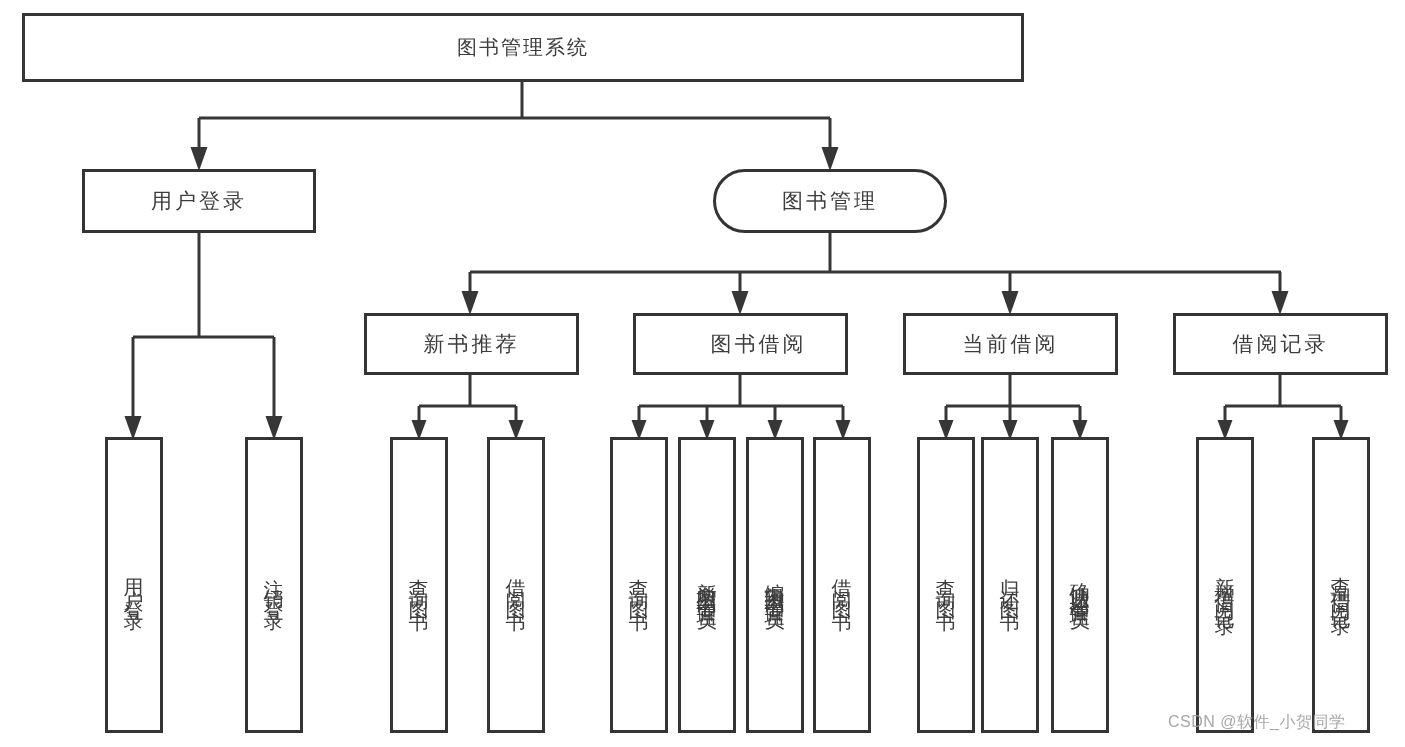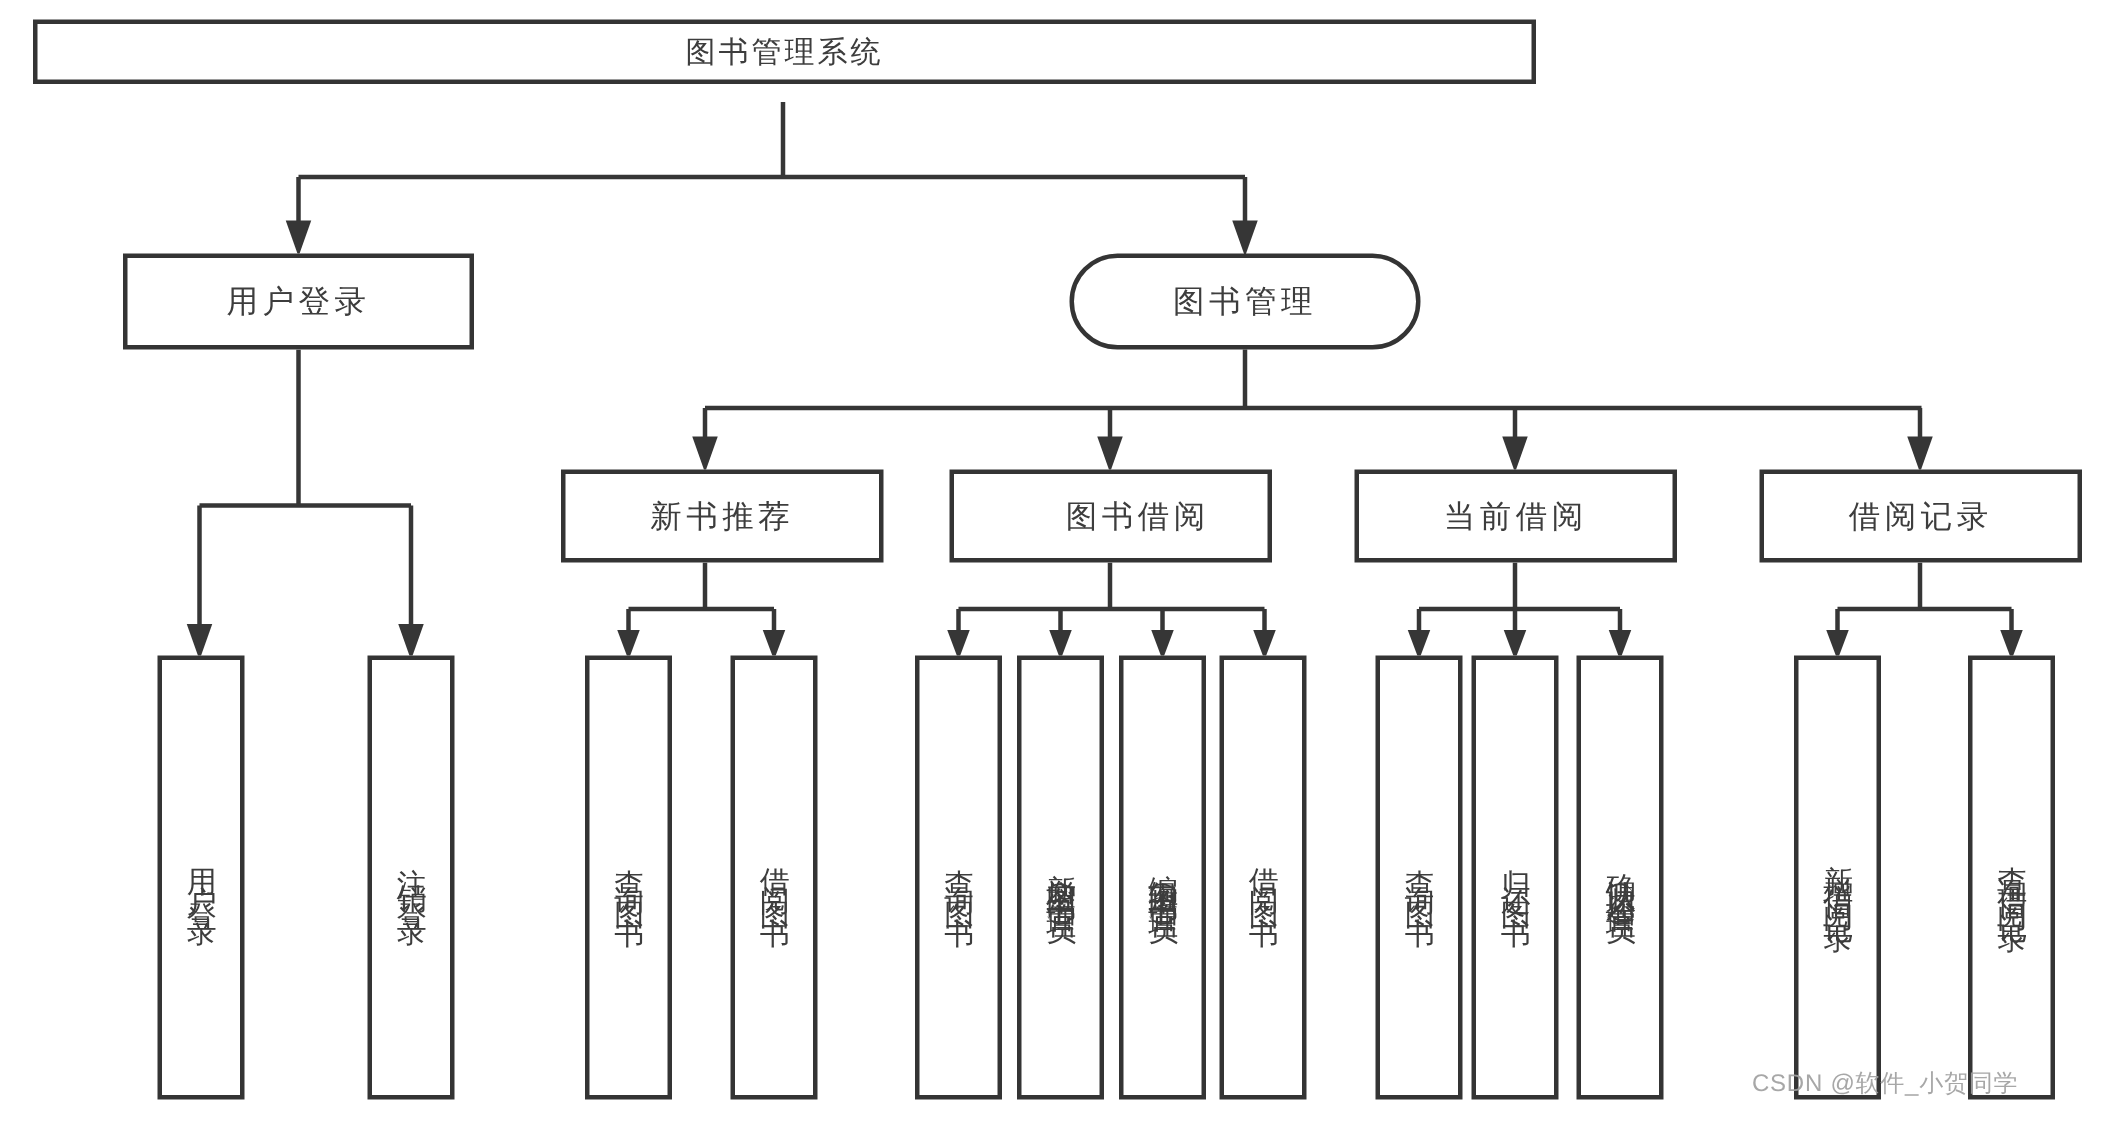--- a/index.html
+++ b/index.html
@@ -24,25 +24,25 @@
     box-sizing: border-box;
     display: flex;
     align-items: center;
     justify-content: center;
     color: #3d3d3d;
     font-size: 21px;
     letter-spacing: 3px;
     z-index: 2;
     white-space: nowrap;
   }
-  .hbox.root { left: 22px; top: 13px; width: 1002px; height: 43px; font-size: 20px; letter-spacing: 2px; }
+  .hbox.root { left: 22px; top: 13px; width: 1002px; height: 69px; font-size: 20px; letter-spacing: 2px; }
   #box-user-login   { left: 82px;  top: 169px; width: 234px; height: 64px; }
   #box-book-mgmt    { left: 713px; top: 169px; width: 234px; height: 64px; border-radius: 32px; }
   .lvl3 { top: 313px; width: 215px; height: 62px; }
-  #box-new-book     { left: 374px; }
+  #box-new-book     { left: 364px; }
   #box-book-borrow  { left: 633px; padding-left: 36px; }
   #box-current      { left: 903px; font-family: Liberation Serif, serif; }
   #box-records      { left: 1173px; }
   .vcol {
     position: absolute;
     top: 437px;
     width: 58px;
     height: 296px;
     background: #ffffff;
     border: 3px solid #343434;

